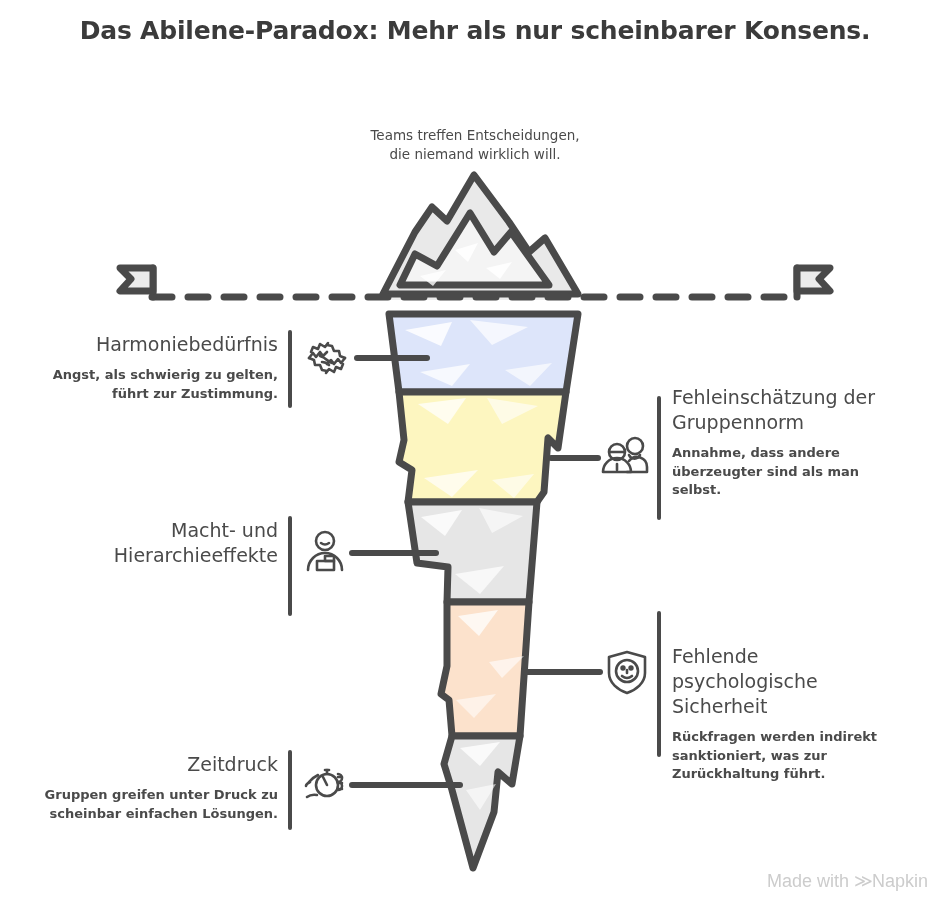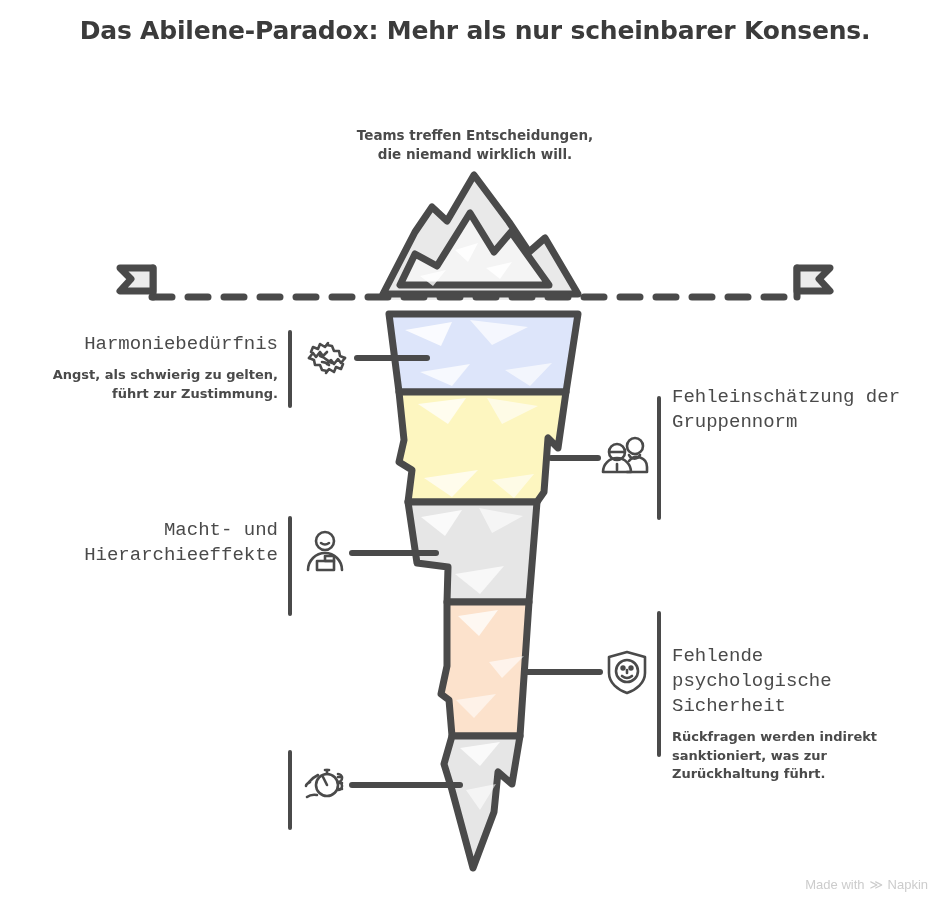--- a/index.html
+++ b/index.html
@@ -47,21 +47,21 @@
     line-height: 1.35;
     color: #4a4a4a;
   }
   #tip-desc {
     position: absolute;
     left: 325px;
     top: 126px;
     width: 300px;
     text-align: center;
     font-size: 13.5px;
-    font-weight: bold;
+    font-weight: normal;
     line-height: 1.38;
     color: #4a4a4a;
   }
 
   
   #art {
     position: absolute;
     left: 0;
     top: 0;
     width: 950px;
@@ -70,21 +70,20 @@
   }
 
   
   .callout {
     position: absolute;
   }
   .callout .c-title {
     font-size: 19px;
     line-height: 1.32;
     color: #4a4a4a;
-    font-family: Liberation Mono, monospace;
   }
   .callout .c-desc {
     font-size: 13px;
     font-weight: bold;
     line-height: 1.42;
     color: #4a4a4a;
     margin-top: 9px;
   }
   .callout.left {
     text-align: right;
@@ -114,21 +113,21 @@
   }
 
   
   #watermark {
     position: absolute;
     right: 22px;
     bottom: 16px;
     display: flex;
     align-items: center;
     gap: 5px;
-    font-size: 13px;
+    font-size: 18px;
     color: #cccccc;
     font-family: "Liberation Sans", sans-serif;
   }
   #watermark .wm-mark {
     display: inline-block;
     width: 13px;
     height: 13px;
     line-height: 13px;
   }
 </style>
@@ -258,37 +257,42 @@
         <path d="M27 13 l4 0"></path>
         <path d="M29 17 l0 -4"></path>
         <path d="M40 20 l4 0 M40 26 l4 0 M40 32 l4 0"></path>
         <path d="M40 17 a4 4 0 0 1 0 8 M40 25 a4 4 0 0 1 0 8"></path>
         <path d="M20 18 q-6 3 -9 7"></path>
         <path d="M19 38 q-6 -1 -10 2"></path>
         <path d="M12 25 q-4 2 -4 4"></path>
       </g>
     </svg>
   </div>
+  <div class="callout left" style="left:10px; top:752px; width:268px;">
+    <div class="c-title">Zeitdruck</div>
+    <div class="c-desc">Gruppen greifen unter Druck zu<br>scheinbar einfachen Lösungen.</div>
+  </div>
 
   <div class="icon-slot" style="left:598px; top:431px;">
     <svg viewBox="0 0 54 54">
       <g fill="none" stroke="#4a4a4a" stroke-width="2.6" stroke-linecap="round" stroke-linejoin="round">
         <circle cx="37" cy="15" r="8"></circle>
         <path d="M31 30 a10 10 0 0 1 18 6 L49 41 L29 41"></path>
         <circle cx="19" cy="21" r="8"></circle>
         <path d="M12 21 l14 0"></path>
         <path d="M5 41 a14 14 0 0 1 28 0 Z"></path>
         <path d="M19 33 l0 6"></path>
         <path d="M31 24 a6 6 0 0 0 11 0"></path>
       </g>
     </svg>
   </div>
   <div class="vbar" style="left:657px; top:396px; height:124px;"></div>
   <div class="callout right" style="left:672px; top:385px; width:230px;">
     <div class="c-title">Fehleinschätzung der<br>Gruppennorm</div>
+    <div class="c-desc">Annahme, dass andere<br>überzeugter sind als man<br>selbst.</div>
   </div>
 
   <div class="icon-slot" style="left:600px; top:645px;">
     <svg viewBox="0 0 54 54">
       <g fill="none" stroke="#4a4a4a" stroke-width="2.6" stroke-linecap="round" stroke-linejoin="round">
         <path d="M27 7 L45 12 L45 28 C45 38 36 45 27 48 C18 45 9 38 9 28 L9 12 Z"></path>
         <circle cx="27" cy="26" r="11"></circle>
         <circle cx="23" cy="23" r="1.4" fill="#4a4a4a"></circle>
         <circle cx="31" cy="23" r="1.4" fill="#4a4a4a"></circle>
         <path d="M27 25 l0 3"></path>

